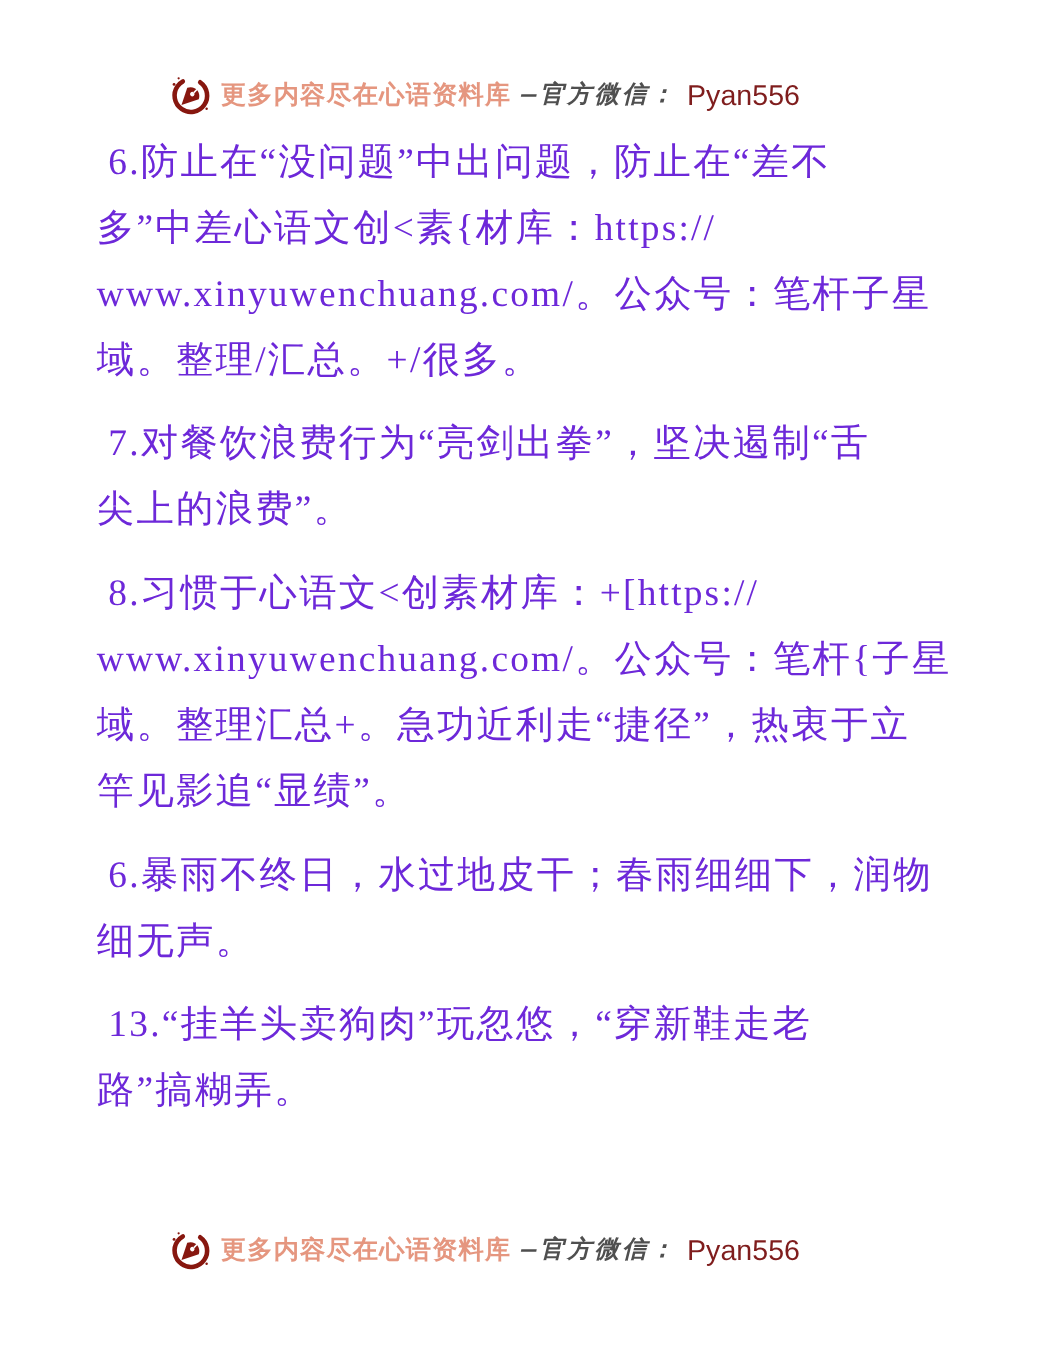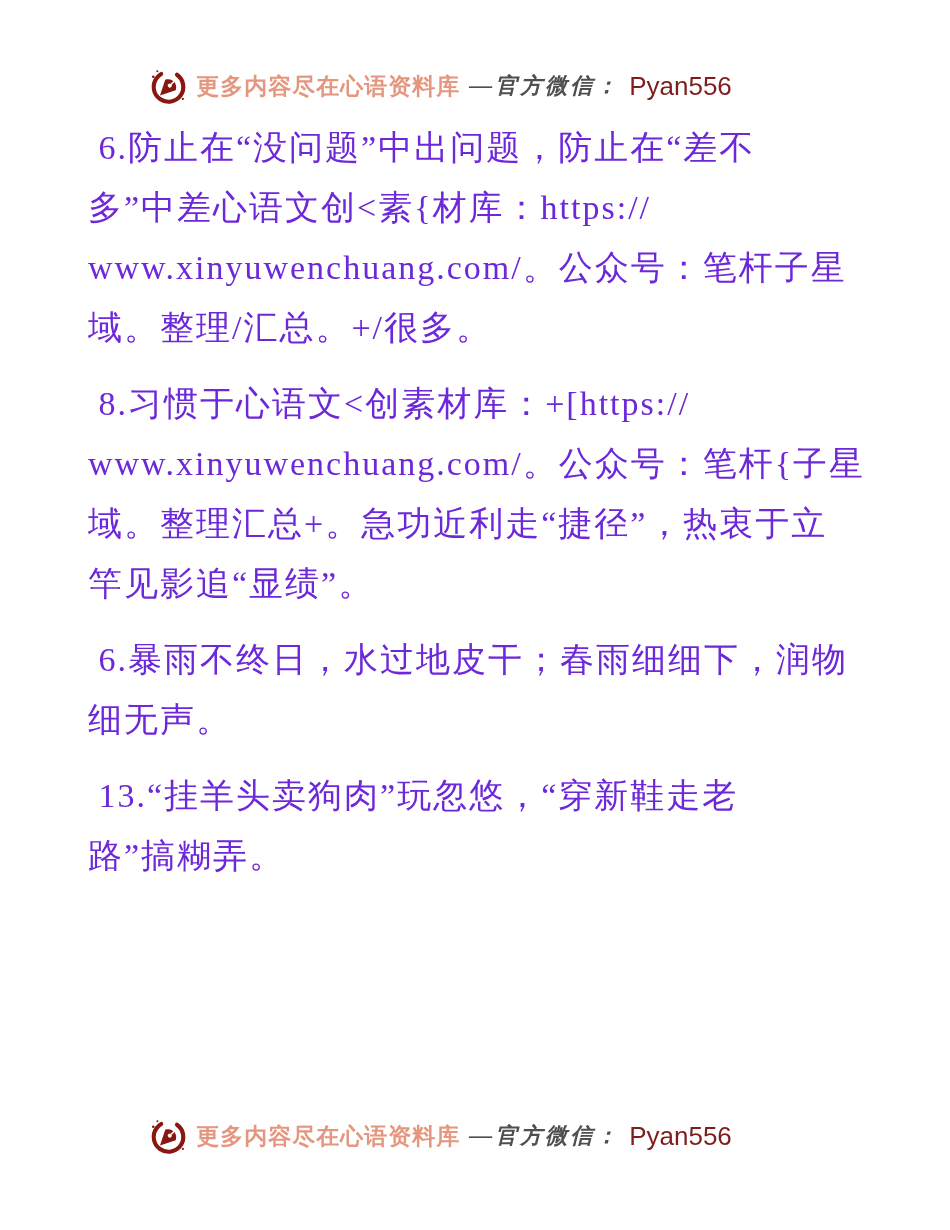--- a/index.html
+++ b/index.html
@@ -36,21 +36,21 @@
     color: #4f4f4f;
     font-size: 23px;
     font-weight: 700;
   }
   .wm-label {
     color: #4f4f4f;
     font-size: 22px;
     font-weight: 600;
     font-style: italic;
     letter-spacing: 3px;
-    font-family: Liberation Serif, serif;
+    font-family: Liberation Mono, monospace;
   }
   .wm-id {
     color: #7f1d1d;
     font-size: 26px;
     font-family: "Liberation Sans", "DejaVu Sans", sans-serif;
   }
 
   
   .content {
     position: absolute;
@@ -90,20 +90,22 @@
     <span class="wm-brand">更多内容尽在心语资料库</span>
     <span class="wm-label"><span class="wm-sep">—</span><span>官方微信：</span></span>
     <span class="wm-id">Pyan556</span>
   </div>
 
   <div class="content">
     <p class="para"> 6.防止在“没问题”中出问题，防止在“差不
 多”中差心语文创&lt;素{材库：https://
 www.xinyuwenchuang.com/。公众号：笔杆子星
 域。整理/汇总。+/很多。</p>
+    <p class="para"> 7.对餐饮浪费行为“亮剑出拳”，坚决遏制“舌
+尖上的浪费”。</p>
     <p class="para"> 8.习惯于心语文&lt;创素材库：+[https://
 www.xinyuwenchuang.com/。公众号：笔杆{子星
 域。整理汇总+。急功近利走“捷径”，热衷于立
 竿见影追“显绩”。</p>
     <p class="para"> 6.暴雨不终日，水过地皮干；春雨细细下，润物
 细无声。</p>
     <p class="para"> 13.“挂羊头卖狗肉”玩忽悠，“穿新鞋走老
 路”搞糊弄。</p>
   </div>
 

